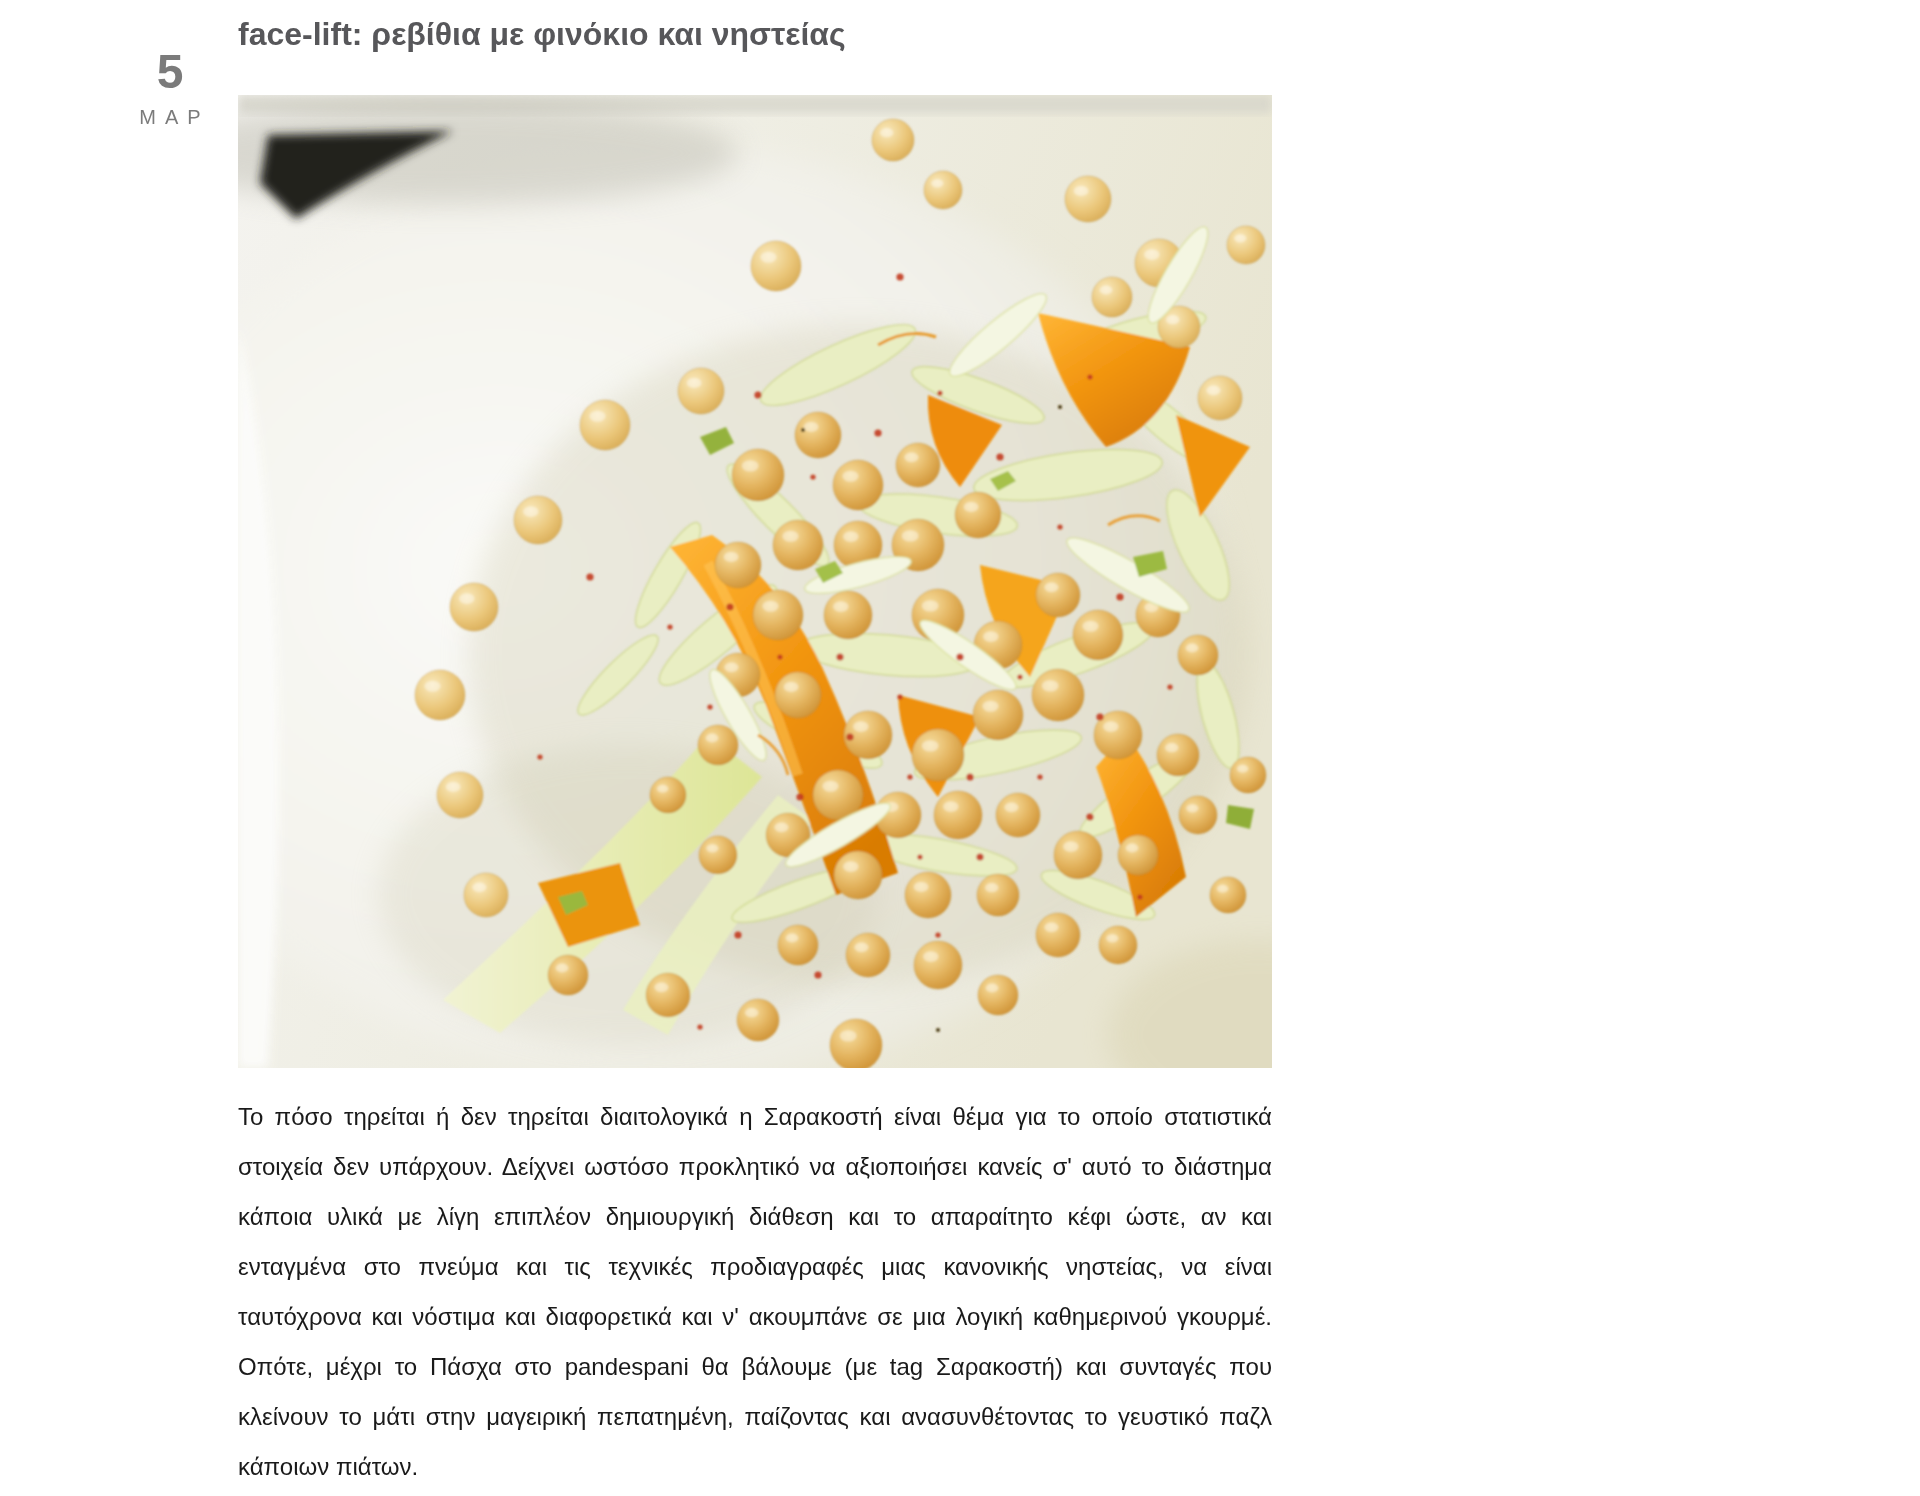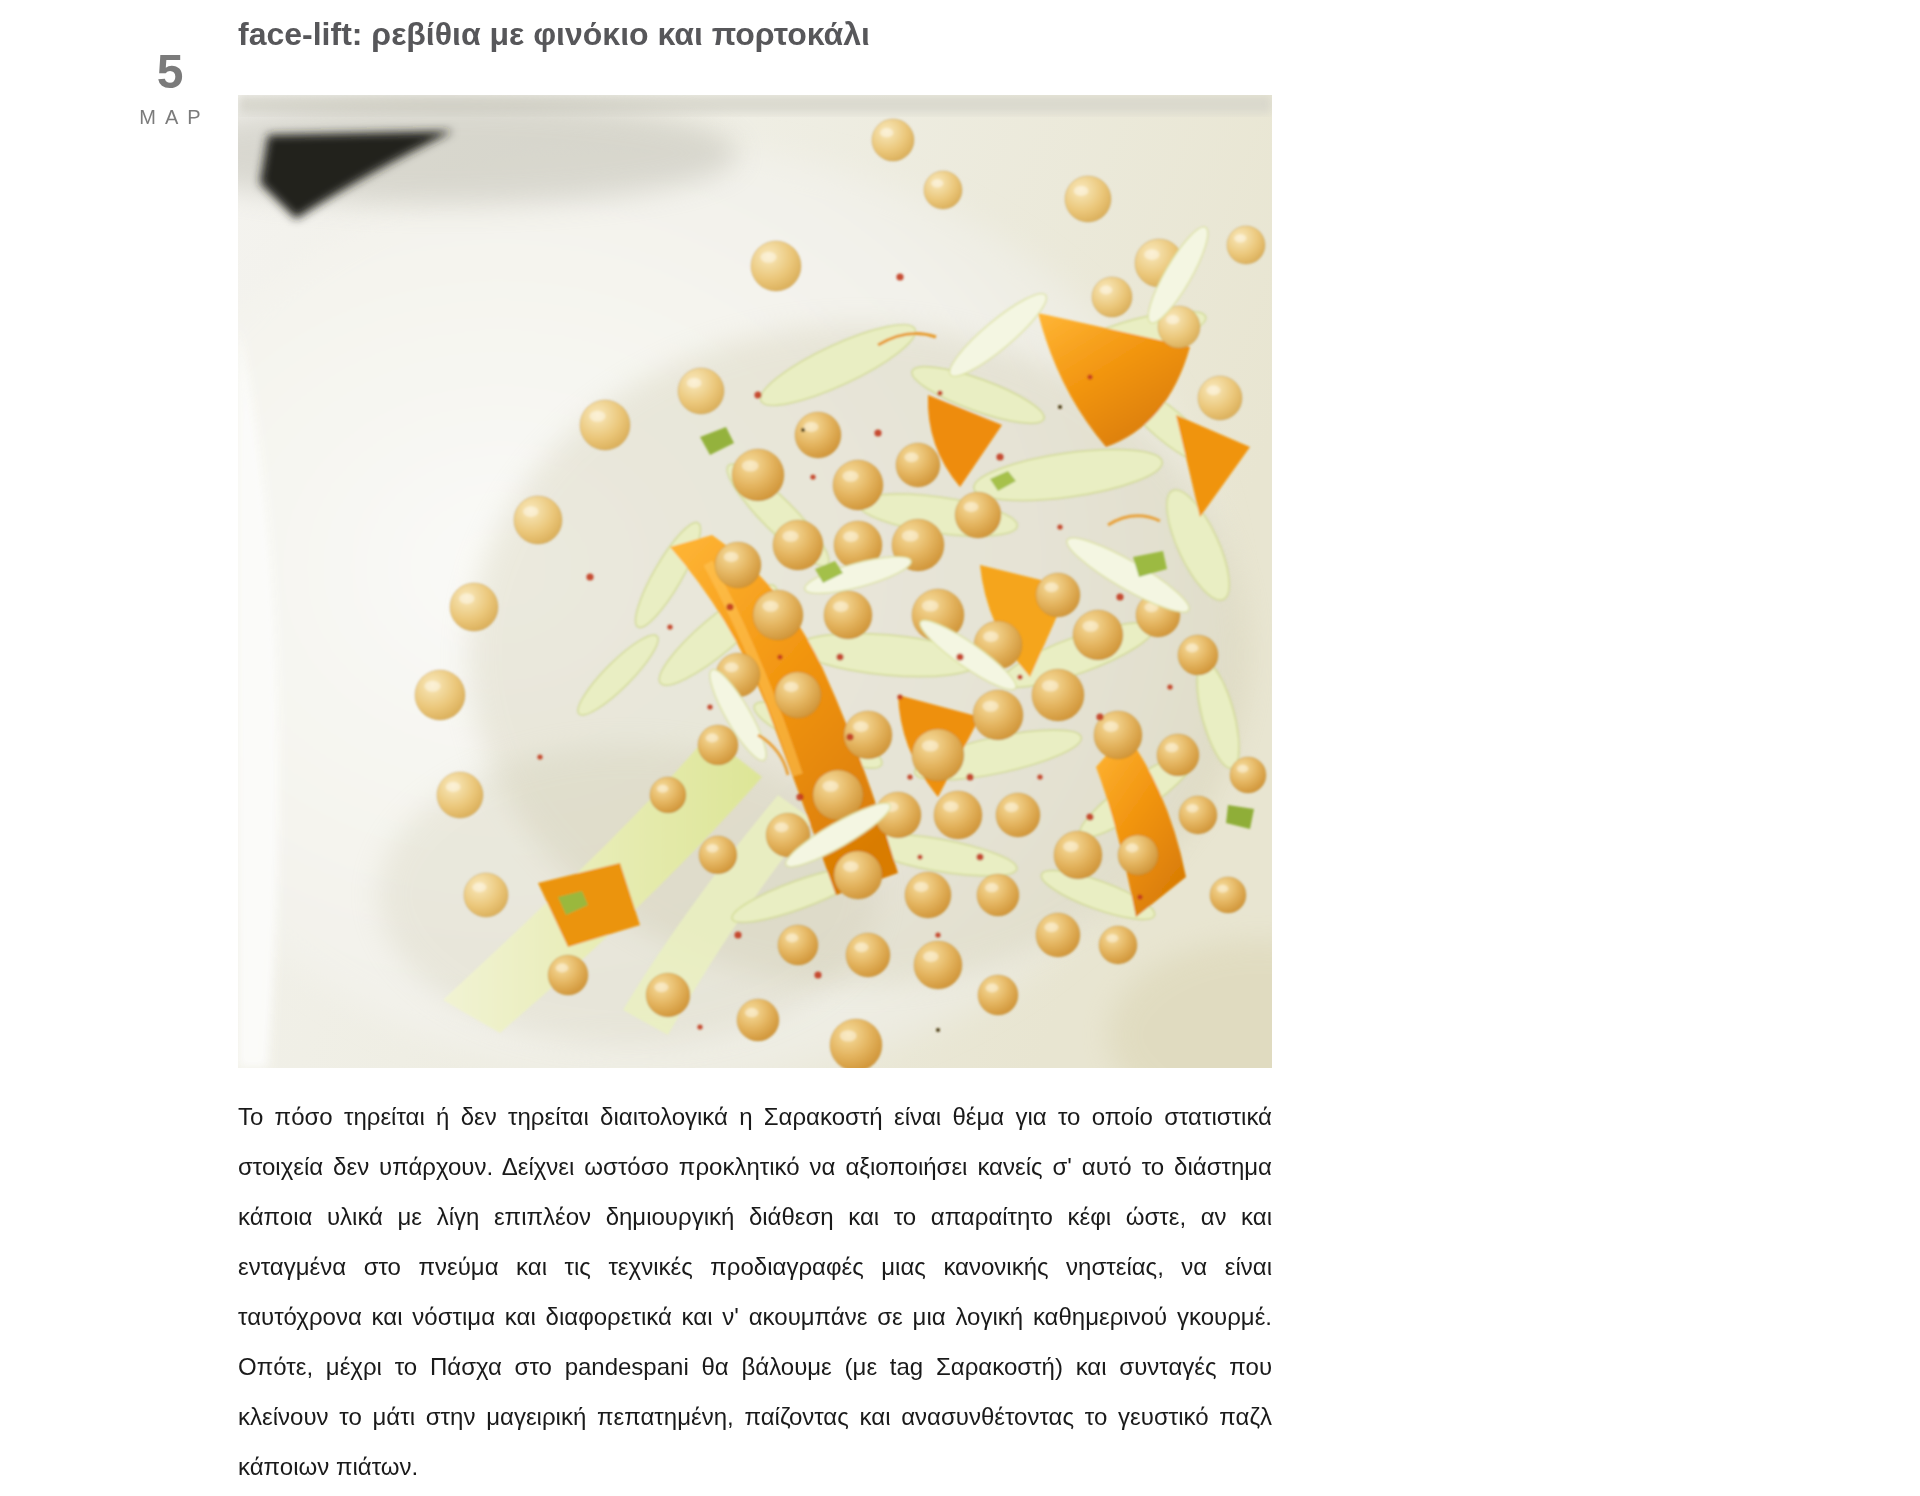--- a/index.html
+++ b/index.html
@@ -31,21 +31,21 @@
 </head>
 <body>
 
 <div class="page">
 
   <div class="date-badge">
     <div class="date-day">5</div>
     <div class="date-month">ΜΑΡ</div>
   </div>
 
-  <h1 class="post-title">face-lift: ρεβίθια με φινόκιο και πορτοκάλι</h1>
+  <h1 class="post-title">face-lift: ρεβίθια με φινόκιο και νηστείας</h1>
 
   <figure class="post-photo">
     <svg id="salad-svg" viewBox="0 0 1034 973" preserveAspectRatio="none">
       <title>Σαλάτα με ρεβίθια, λωρίδες φινόκιο και κομμάτια πορτοκαλιού με νιφάδες κόκκινης πιπεριάς σε λευκό πιάτο</title>
       <defs>
         <linearGradient id="gBase" x1="0" y1="0" x2="1" y2="0.35">
           <stop offset="0" stop-color="#f4f3ef"></stop>
           <stop offset="0.45" stop-color="#efeee4"></stop>
           <stop offset="1" stop-color="#e8e5d1"></stop>
         </linearGradient>

